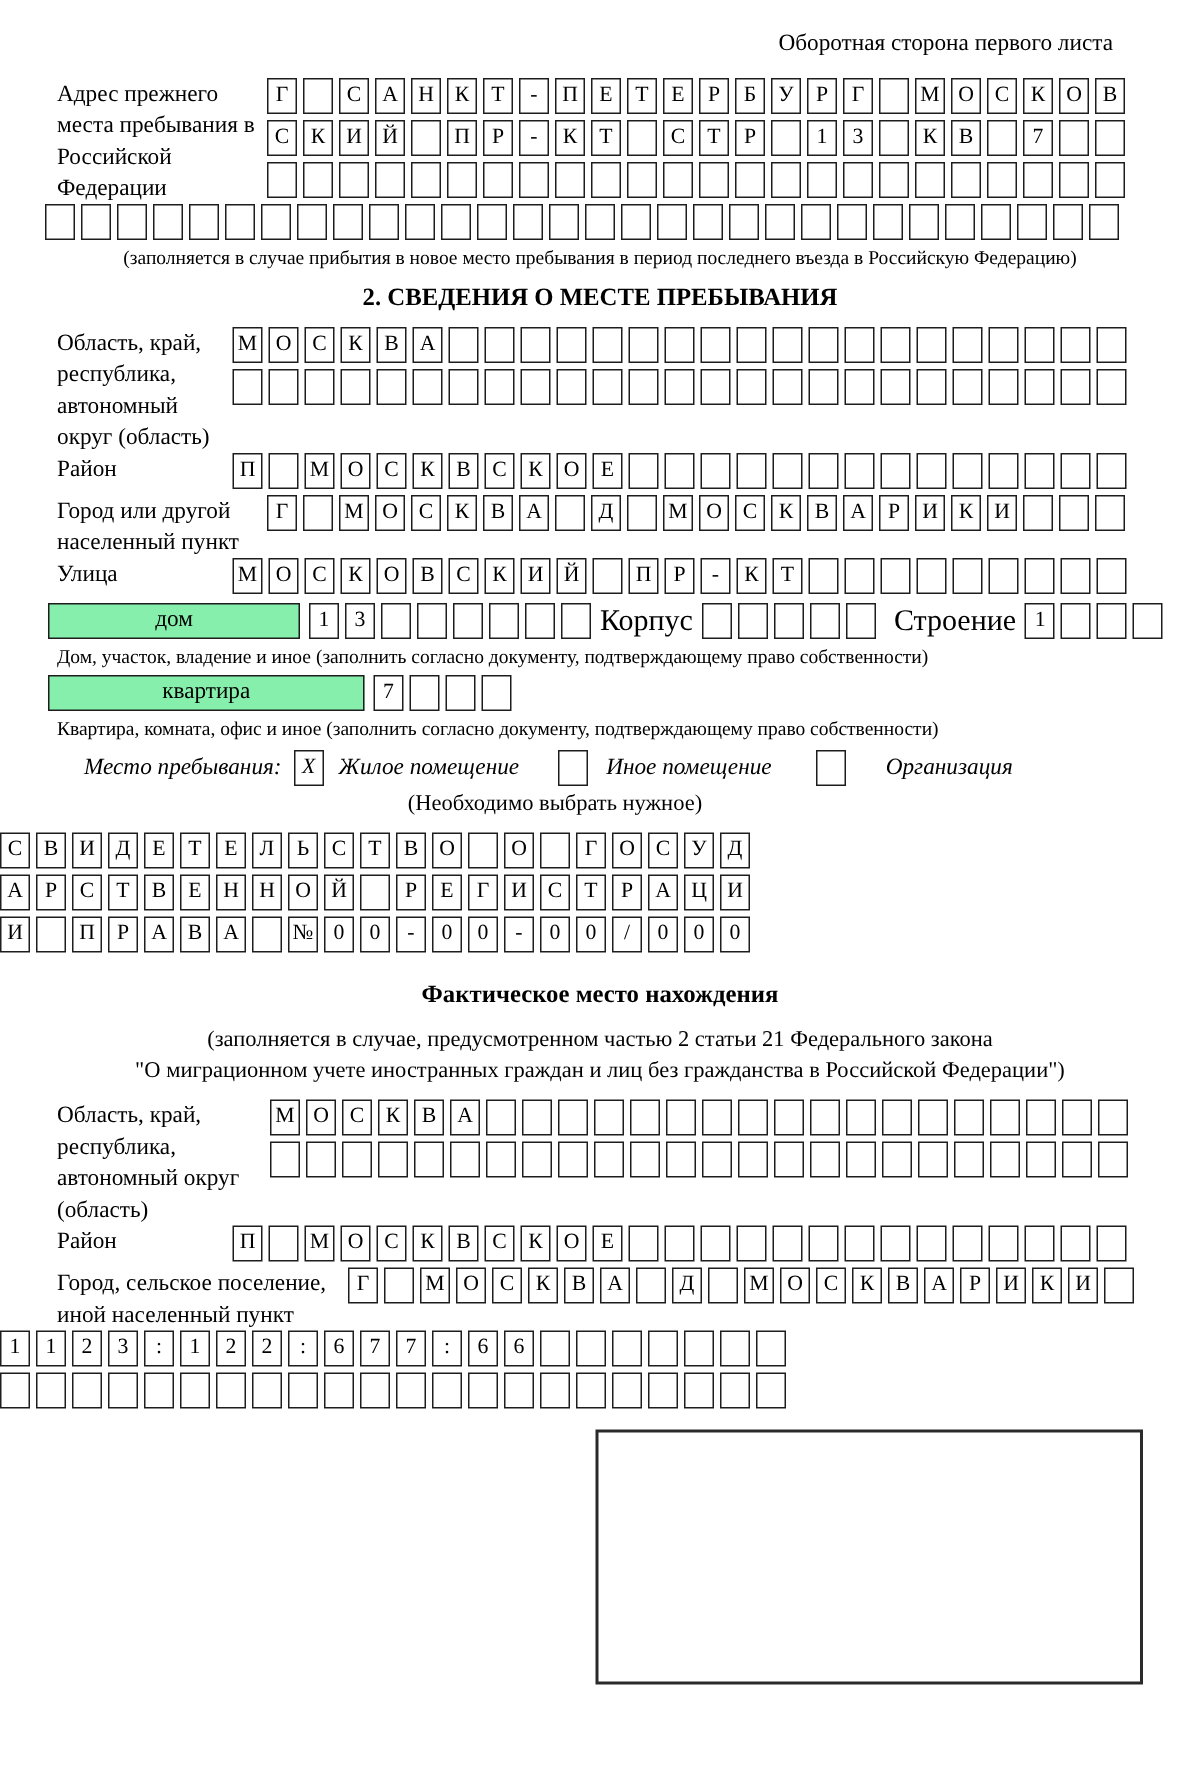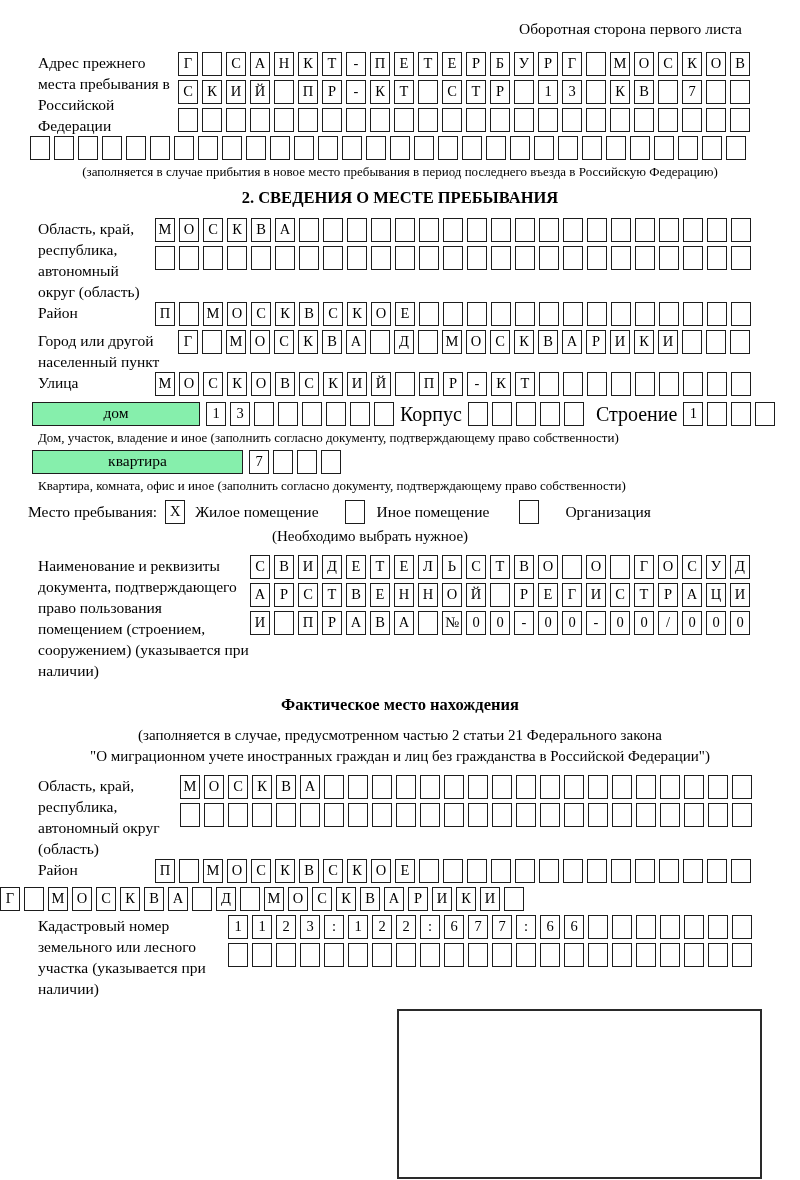--- a/index.html
+++ b/index.html
@@ -22,21 +22,21 @@
   .caption{font-size:13px;margin:2px 0 4px 0;}
   .caption.center{text-align:center;}
   .caption.left{padding-left:38px;}
   .sec-title{text-align:center;font-weight:bold;font-size:16.5px;margin:8px 0 10px 0;}
   .wide-cell{
     display:inline-block;box-sizing:border-box;height:24px;border:1.8px solid #1d1d1d;
     text-align:center;line-height:20px;font-size:15.5px;vertical-align:top;background:#86efac;
   }
   .domrow{margin:2px 0 4px 32px;white-space:nowrap;line-height:0;}
   .domrow .inline-label{display:inline-block;line-height:24px;font-size:20px;vertical-align:top;}
-  .mesto-row{padding-left:28px;margin-top:6px;white-space:nowrap;line-height:0;}
+  .mesto-row{padding-left:56px;margin-top:6px;white-space:nowrap;line-height:0;font-style:italic;}
   .mesto-row .t{display:inline-block;line-height:24px;font-size:15.5px;vertical-align:top;}
   .chk{display:inline-block;vertical-align:top;line-height:0;}
   .stamp-box{margin:10px 0 8px 397px;width:365px;height:170px;border:2px solid #2a2a2a;box-sizing:border-box;background:#fff;} .mt14{margin-top:14px;}
   .fullrow{margin-left:30px;}
   .note-lines{text-align:center;font-size:15px;line-height:21px;margin:2px 0 8px 0;}
 </style>
 </head>
 <body>
 
 <div class="right-note">Оборотная сторона первого листа</div>
@@ -92,21 +92,20 @@
   <span class="wide-cell" style="width:211px;margin-right:6px;">квартира</span><span class="chk"><span class="cbox">7</span><span class="cbox"></span><span class="cbox"></span><span class="cbox"></span></span>
 </div>
 <div class="caption left">Квартира, комната, офис и иное (заполнить согласно документу, подтверждающему право собственности)</div>
 
 <div class="mesto-row">
   <span class="t" style="margin-right:8px;">Место пребывания:</span><span class="chk"><span class="cbox">X</span></span><span class="t" style="margin:0 26px 0 6px;">Жилое помещение</span><span class="chk"><span class="cbox"></span></span><span class="t" style="margin:0 30px 0 8px;">Иное помещение</span><span class="chk"><span class="cbox"></span></span><span class="t" style="margin-left:22px;">Организация</span>
 </div>
 <div class="note-lines" style="margin-right:60px;">(Необходимо выбрать нужное)</div>
 
 <div class="frow">
-  <div class="flabel lw212">Наименование и реквизиты документа, подтверждающего право пользования помещением (строением, сооружением) (указывается при наличии)</div>
   <div class="rows">
     <div class="box-row"><span class="cbox">С</span><span class="cbox">В</span><span class="cbox">И</span><span class="cbox">Д</span><span class="cbox">Е</span><span class="cbox">Т</span><span class="cbox">Е</span><span class="cbox">Л</span><span class="cbox">Ь</span><span class="cbox">С</span><span class="cbox">Т</span><span class="cbox">В</span><span class="cbox">О</span><span class="cbox"></span><span class="cbox">О</span><span class="cbox"></span><span class="cbox">Г</span><span class="cbox">О</span><span class="cbox">С</span><span class="cbox">У</span><span class="cbox">Д</span></div>
     <div class="box-row"><span class="cbox">А</span><span class="cbox">Р</span><span class="cbox">С</span><span class="cbox">Т</span><span class="cbox">В</span><span class="cbox">Е</span><span class="cbox">Н</span><span class="cbox">Н</span><span class="cbox">О</span><span class="cbox">Й</span><span class="cbox"></span><span class="cbox">Р</span><span class="cbox">Е</span><span class="cbox">Г</span><span class="cbox">И</span><span class="cbox">С</span><span class="cbox">Т</span><span class="cbox">Р</span><span class="cbox">А</span><span class="cbox">Ц</span><span class="cbox">И</span></div>
     <div class="box-row"><span class="cbox">И</span><span class="cbox"></span><span class="cbox">П</span><span class="cbox">Р</span><span class="cbox">А</span><span class="cbox">В</span><span class="cbox">А</span><span class="cbox"></span><span class="cbox">№</span><span class="cbox">0</span><span class="cbox">0</span><span class="cbox">-</span><span class="cbox">0</span><span class="cbox">0</span><span class="cbox">-</span><span class="cbox">0</span><span class="cbox">0</span><span class="cbox">/</span><span class="cbox">0</span><span class="cbox">0</span><span class="cbox">0</span></div>
   </div>
 </div>
 
 <div class="sec-title mt14">Фактическое место нахождения</div>
 <div class="note-lines">
   <div>(заполняется в случае, предусмотренном частью 2 статьи 21 Федерального закона</div>
@@ -122,26 +121,26 @@
 </div>
 
 <div class="frow">
   <div class="flabel lw117">Район</div>
   <div class="rows">
       <div class="box-row"><span class="cbox">П</span><span class="cbox"></span><span class="cbox">М</span><span class="cbox">О</span><span class="cbox">С</span><span class="cbox">К</span><span class="cbox">В</span><span class="cbox">С</span><span class="cbox">К</span><span class="cbox">О</span><span class="cbox">Е</span><span class="cbox"></span><span class="cbox"></span><span class="cbox"></span><span class="cbox"></span><span class="cbox"></span><span class="cbox"></span><span class="cbox"></span><span class="cbox"></span><span class="cbox"></span><span class="cbox"></span><span class="cbox"></span><span class="cbox"></span><span class="cbox"></span><span class="cbox"></span></div>
     </div>
 </div>
 
 <div class="frow">
+  <div class="flabel lw194">Город, сельское поселение, иной населенный пункт</div>
   <div class="rows">
       <div class="box-row"><span class="cbox">Г</span><span class="cbox"></span><span class="cbox">М</span><span class="cbox">О</span><span class="cbox">С</span><span class="cbox">К</span><span class="cbox">В</span><span class="cbox">А</span><span class="cbox"></span><span class="cbox">Д</span><span class="cbox"></span><span class="cbox">М</span><span class="cbox">О</span><span class="cbox">С</span><span class="cbox">К</span><span class="cbox">В</span><span class="cbox">А</span><span class="cbox">Р</span><span class="cbox">И</span><span class="cbox">К</span><span class="cbox">И</span><span class="cbox"></span></div>
     </div>
 </div>
 
 <div class="frow">
-  <div class="flabel lw190">Кадастровый номер земельного или лесного участка (указывается при наличии)</div>
   <div class="rows">
     <div class="box-row"><span class="cbox">1</span><span class="cbox">1</span><span class="cbox">2</span><span class="cbox">3</span><span class="cbox">:</span><span class="cbox">1</span><span class="cbox">2</span><span class="cbox">2</span><span class="cbox">:</span><span class="cbox">6</span><span class="cbox">7</span><span class="cbox">7</span><span class="cbox">:</span><span class="cbox">6</span><span class="cbox">6</span><span class="cbox"></span><span class="cbox"></span><span class="cbox"></span><span class="cbox"></span><span class="cbox"></span><span class="cbox"></span><span class="cbox"></span></div>
     <div class="box-row"><span class="cbox"></span><span class="cbox"></span><span class="cbox"></span><span class="cbox"></span><span class="cbox"></span><span class="cbox"></span><span class="cbox"></span><span class="cbox"></span><span class="cbox"></span><span class="cbox"></span><span class="cbox"></span><span class="cbox"></span><span class="cbox"></span><span class="cbox"></span><span class="cbox"></span><span class="cbox"></span><span class="cbox"></span><span class="cbox"></span><span class="cbox"></span><span class="cbox"></span><span class="cbox"></span><span class="cbox"></span></div>
   </div>
 </div>
 
 <div class="stamp-box"></div>
 
 </body></html>

